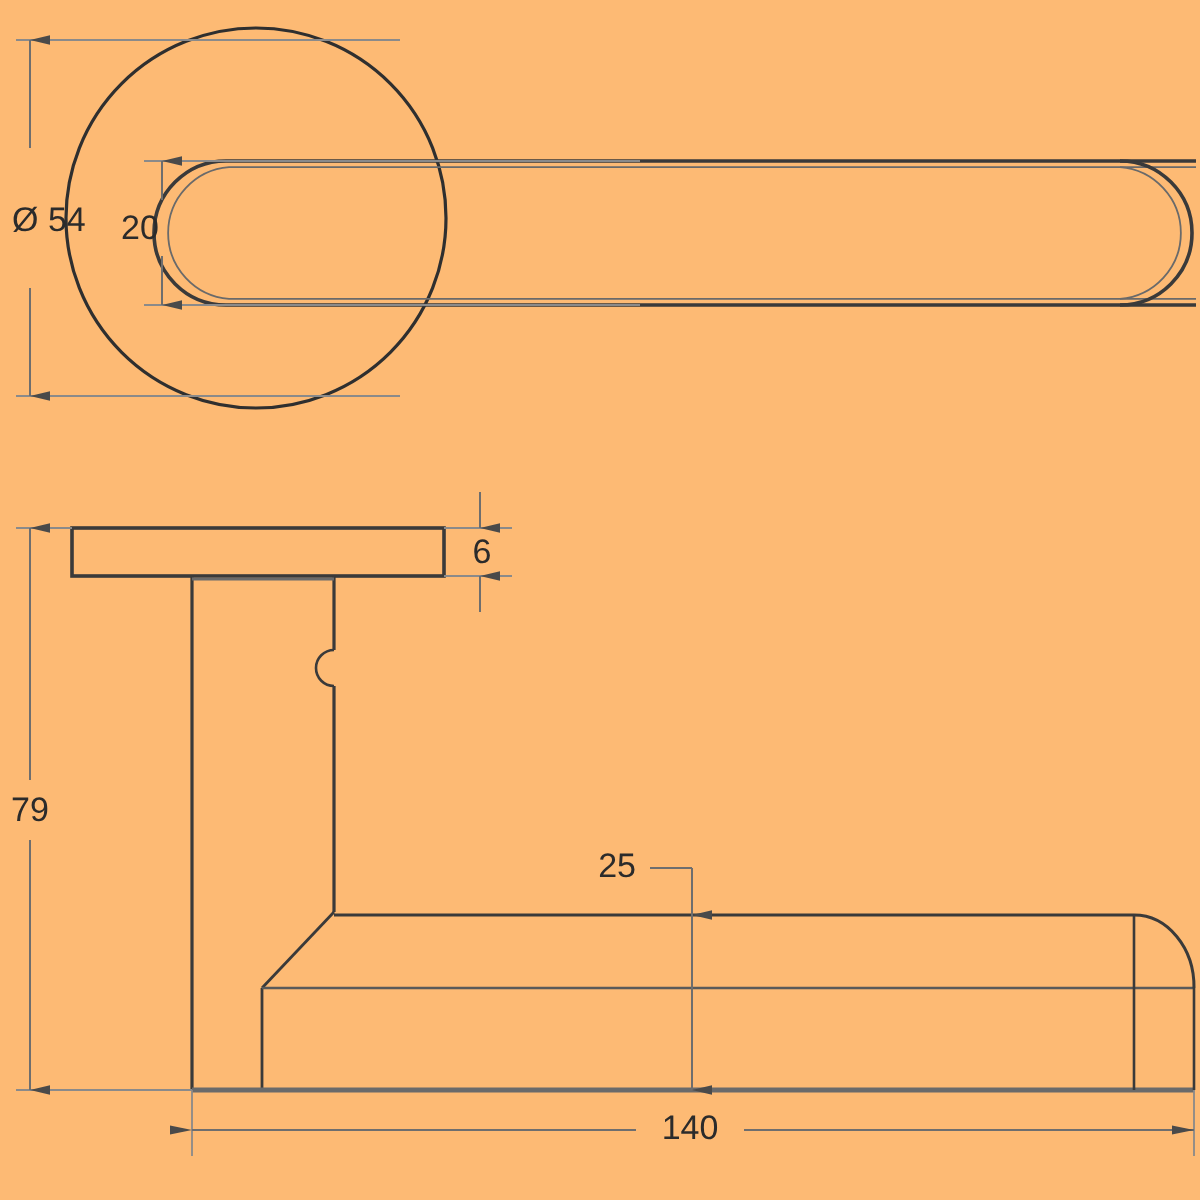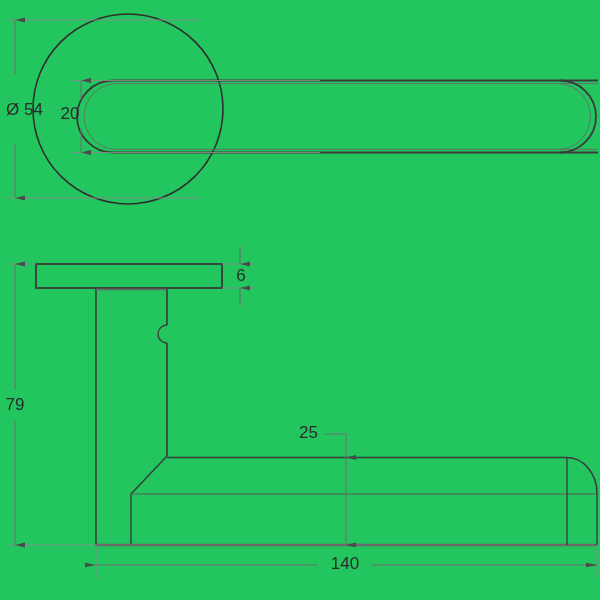--- a/index.html
+++ b/index.html
@@ -4,21 +4,21 @@
 <style>
   html, body {
     margin: 0;
     padding: 0;
     background: #ffffff;
   }
   #drawing-root {
     position: relative;
     width: 600px;
     height: 600px;
-    background: #22c55e;
+    background: #fdba74;
     font-family: "Liberation Sans", sans-serif;
     overflow: hidden;
   }
   svg.sheet {
     display: block;
     width: 600px;
     height: 600px;
   }
   .dim-text {
     font-family: "Liberation Sans", sans-serif;

